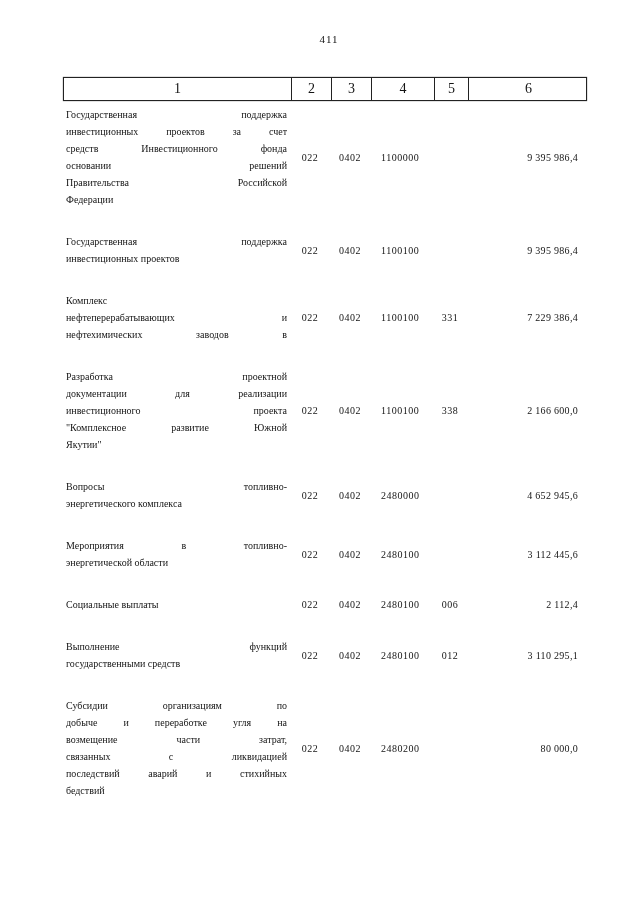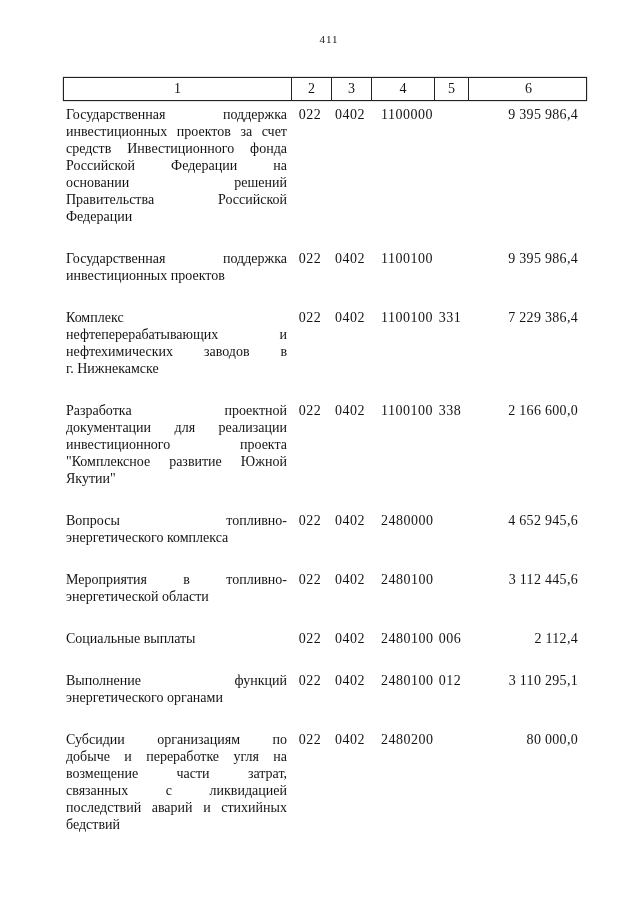--- a/index.html
+++ b/index.html
@@ -45,23 +45,23 @@
   .th:first-child { border-left: none; }
   .w1 { width: 227px; }
   .w2 { width: 40px; }
   .w3 { width: 40px; }
   .w4 { width: 63px; }
   .w5 { width: 34px; }
   .w6 { width: 120px; }
   .tbody { margin-top: 5px; }
   .row {
     display: flex;
-    align-items: flex-start;
+    align-items: center;
     margin-bottom: 25px;
-    font-size: 14px;
+    font-size: 10px;
     line-height: 17px;
   }
   .row:last-child { margin-bottom: 12px; }
   .cell { flex: 0 0 auto; box-sizing: border-box; }
   .name-cell { width: 227px; padding: 0 3px; }
   .line { text-align: left; }
   .jl { text-align: justify; text-align-last: justify; }
   .c2 { width: 40px; text-align: center; letter-spacing: 0.5px; }
   .c3 { width: 40px; text-align: center; letter-spacing: 0.5px; font-family: Liberation Serif, serif; }
   .c4 { width: 63px; padding-left: 11px; text-align: left; letter-spacing: 0.5px; }
@@ -85,21 +85,20 @@
       <div class="th w5">5</div>
       <div class="th w6">6</div>
     </div>
 
     <div class="tbody">
         <div class="row">
           <div class="cell name-cell">
             <div class="line jl">Государственная поддержка</div>
             <div class="line jl">инвестиционных проектов за счет</div>
             <div class="line jl">средств Инвестиционного фонда</div>
-            <div class="line jl">Российской Федерации на</div>
             <div class="line jl">основании решений</div>
             <div class="line jl">Правительства Российской</div>
             <div class="line">Федерации</div>
           </div>
           <div class="cell c2">022</div>
           <div class="cell c3">0402</div>
           <div class="cell c4">1100000</div>
           <div class="cell c5"></div>
           <div class="cell c6">9 395 986,4</div>
         </div>
@@ -112,21 +111,20 @@
           <div class="cell c3">0402</div>
           <div class="cell c4">1100100</div>
           <div class="cell c5"></div>
           <div class="cell c6">9 395 986,4</div>
         </div>
         <div class="row">
           <div class="cell name-cell">
             <div class="line jl">Комплекс</div>
             <div class="line jl">нефтеперерабатывающих и</div>
             <div class="line jl">нефтехимических заводов в</div>
-            <div class="line">г. Нижнекамске</div>
           </div>
           <div class="cell c2">022</div>
           <div class="cell c3">0402</div>
           <div class="cell c4">1100100</div>
           <div class="cell c5">331</div>
           <div class="cell c6">7 229 386,4</div>
         </div>
         <div class="row">
           <div class="cell name-cell">
             <div class="line jl">Разработка проектной</div>
@@ -169,21 +167,21 @@
           </div>
           <div class="cell c2">022</div>
           <div class="cell c3">0402</div>
           <div class="cell c4">2480100</div>
           <div class="cell c5">006</div>
           <div class="cell c6">2 112,4</div>
         </div>
         <div class="row">
           <div class="cell name-cell">
             <div class="line jl">Выполнение функций</div>
-            <div class="line">энергетического органами</div>
+            <div class="line">государственными средств</div>
           </div>
           <div class="cell c2">022</div>
           <div class="cell c3">0402</div>
           <div class="cell c4">2480100</div>
           <div class="cell c5">012</div>
           <div class="cell c6">3 110 295,1</div>
         </div>
         <div class="row">
           <div class="cell name-cell">
             <div class="line jl">Субсидии организациям по</div>

